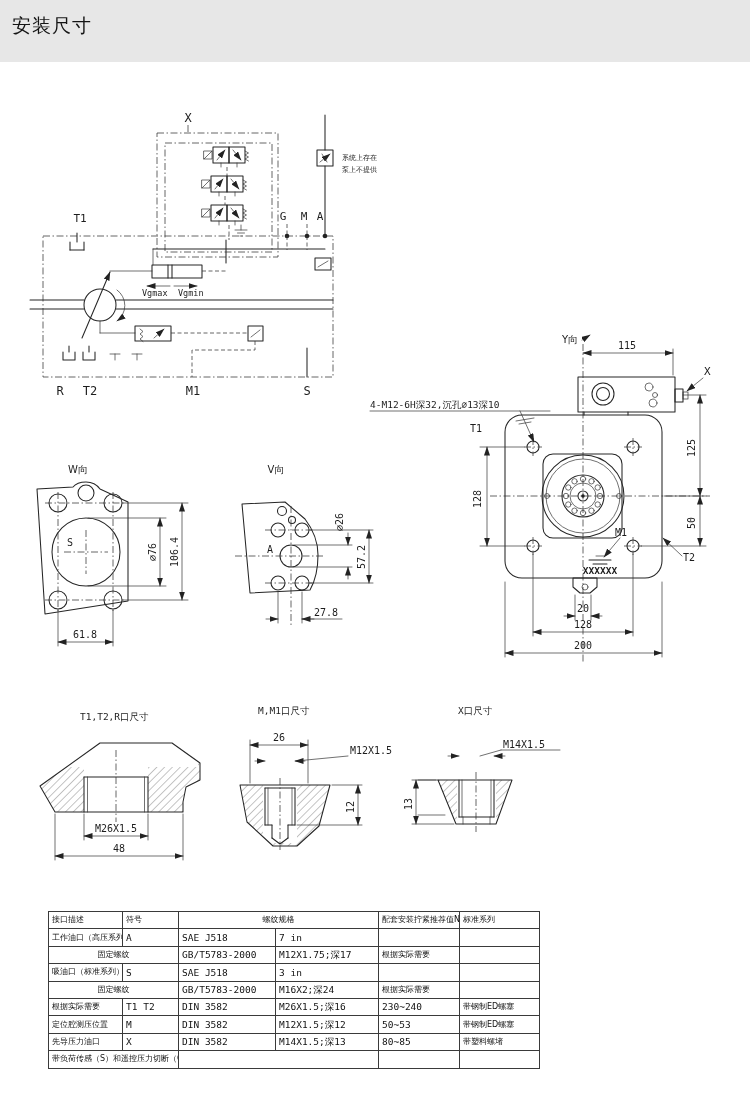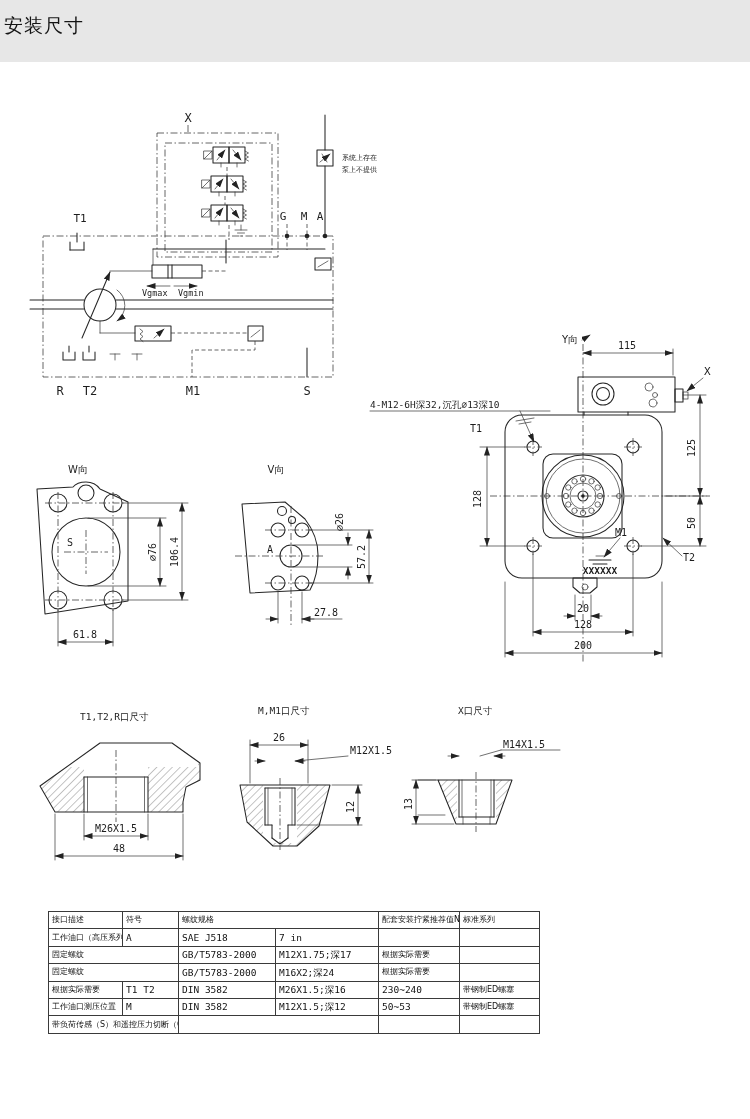--- a/index.html
+++ b/index.html
@@ -1,37 +1,37 @@
 <!DOCTYPE html>
 <html><head>
 <meta charset="utf-8">
 <style>
   html,body{margin:0;padding:0;background:#fff;}
   #page{position:relative;width:750px;height:1119px;background:#fff;overflow:hidden;
         font-family:"DejaVu Sans","Liberation Sans",sans-serif;color:#1d1d1d;}
   #hdr{position:absolute;left:0;top:0;width:750px;height:62px;background:#e7e7e7;}
-  #hdr .t{position:absolute;left:4px;top:13px;font-size:19px;color:#141414;letter-spacing:1px;text-align:right;}
+  #hdr .t{position:absolute;left:12px;top:13px;font-size:19px;color:#141414;letter-spacing:1px;text-align:right;}
   svg{position:absolute;left:0;top:0;}
   .ln{fill:none;stroke:#262626;stroke-width:1.05;stroke-linecap:round;stroke-linejoin:round;}
   .lt{fill:none;stroke:#333;stroke-width:0.7;stroke-linecap:round;}
   .dd{fill:none;stroke:#333;stroke-width:0.75;stroke-dasharray:7 2.5 1.5 2.5;}
   .ds{fill:none;stroke:#333;stroke-width:0.75;stroke-dasharray:4 2.5;}
   .wf{fill:#fff;stroke:none;}
   text{fill:#1d1d1d;}
   .tm{font-family:"DejaVu Sans Mono","DejaVu Sans",monospace;}
   .tc{font-family:"DejaVu Sans","Liberation Sans",sans-serif;}
   .f7{font-size:7px}.f8{font-size:8.5px}.f9{font-size:9.5px}.f10{font-size:10px}.f11{font-size:11px}.f12{font-size:12px}
   .mid{text-anchor:middle}
   
   #ptable{position:absolute;left:48px;top:911px;border-collapse:collapse;table-layout:fixed;width:491px;}
   #ptable td,#ptable th{border:1px solid #3a3a3a;height:16.4px;padding:0 3px;font-weight:normal;
       font-size:8px;line-height:1;white-space:nowrap;overflow:hidden;text-align:left;vertical-align:middle;
       font-family:"DejaVu Sans","Liberation Sans",sans-serif;color:#111;}
   #ptable .lat{font-family:"DejaVu Sans Mono","DejaVu Sans",monospace;font-size:9.5px;}
-  #ptable .ctr{text-align:left;font-family:Liberation Mono, monospace;}
+  #ptable .ctr{text-align:center;font-family:Liberation Mono, monospace;}
 </style>
 </head>
 <body>
 
 <div id="page">
   <div id="hdr">
     <span class="t">安装尺寸</span>
   </div>
 
   <svg width="750" height="1119" viewBox="0 0 750 1119">
@@ -452,43 +452,59 @@
       <td></td>
     </tr>
     <tr>
       <td colspan="2" class="ctr">固定螺纹</td>
       <td class="lat">GB/T5783-2000</td>
       <td class="lat">M12X1.75;深17</td>
       <td>根据实际需要</td>
       <td></td>
     </tr>
     <tr>
+      <td>吸油口（标准系列）</td>
+      <td class="lat">S</td>
+      <td class="lat">SAE J518</td>
+      <td class="lat">3 in</td>
+      <td></td>
+      <td></td>
+    </tr>
+    <tr>
       <td colspan="2" class="ctr">固定螺纹</td>
       <td class="lat">GB/T5783-2000</td>
       <td class="lat">M16X2;深24</td>
       <td>根据实际需要</td>
       <td></td>
     </tr>
     <tr>
       <td>根据实际需要</td>
       <td class="lat">T1 T2</td>
       <td class="lat">DIN 3582</td>
       <td class="lat">M26X1.5;深16</td>
       <td class="lat">230~240</td>
       <td>带钢制ED螺塞</td>
     </tr>
     <tr>
-      <td>工作油口测压位置</td>
+      <td>定位腔测压位置</td>
       <td class="lat">M</td>
       <td class="lat">DIN 3582</td>
       <td class="lat">M12X1.5;深12</td>
       <td class="lat">50~53</td>
       <td>带钢制ED螺塞</td>
     </tr>
     <tr>
+      <td>先导压力油口</td>
+      <td class="lat">X</td>
+      <td class="lat">DIN 3582</td>
+      <td class="lat">M14X1.5;深13</td>
+      <td class="lat">80~85</td>
+      <td>带塑料螺堵</td>
+    </tr>
+    <tr>
       <td colspan="2">带负荷传感（S）和遥控压力切断（G）</td>
       <td colspan="2"></td>
       <td></td>
       <td></td>
     </tr>
   </tbody>
     </table>
 </div>
 
 </body></html>

